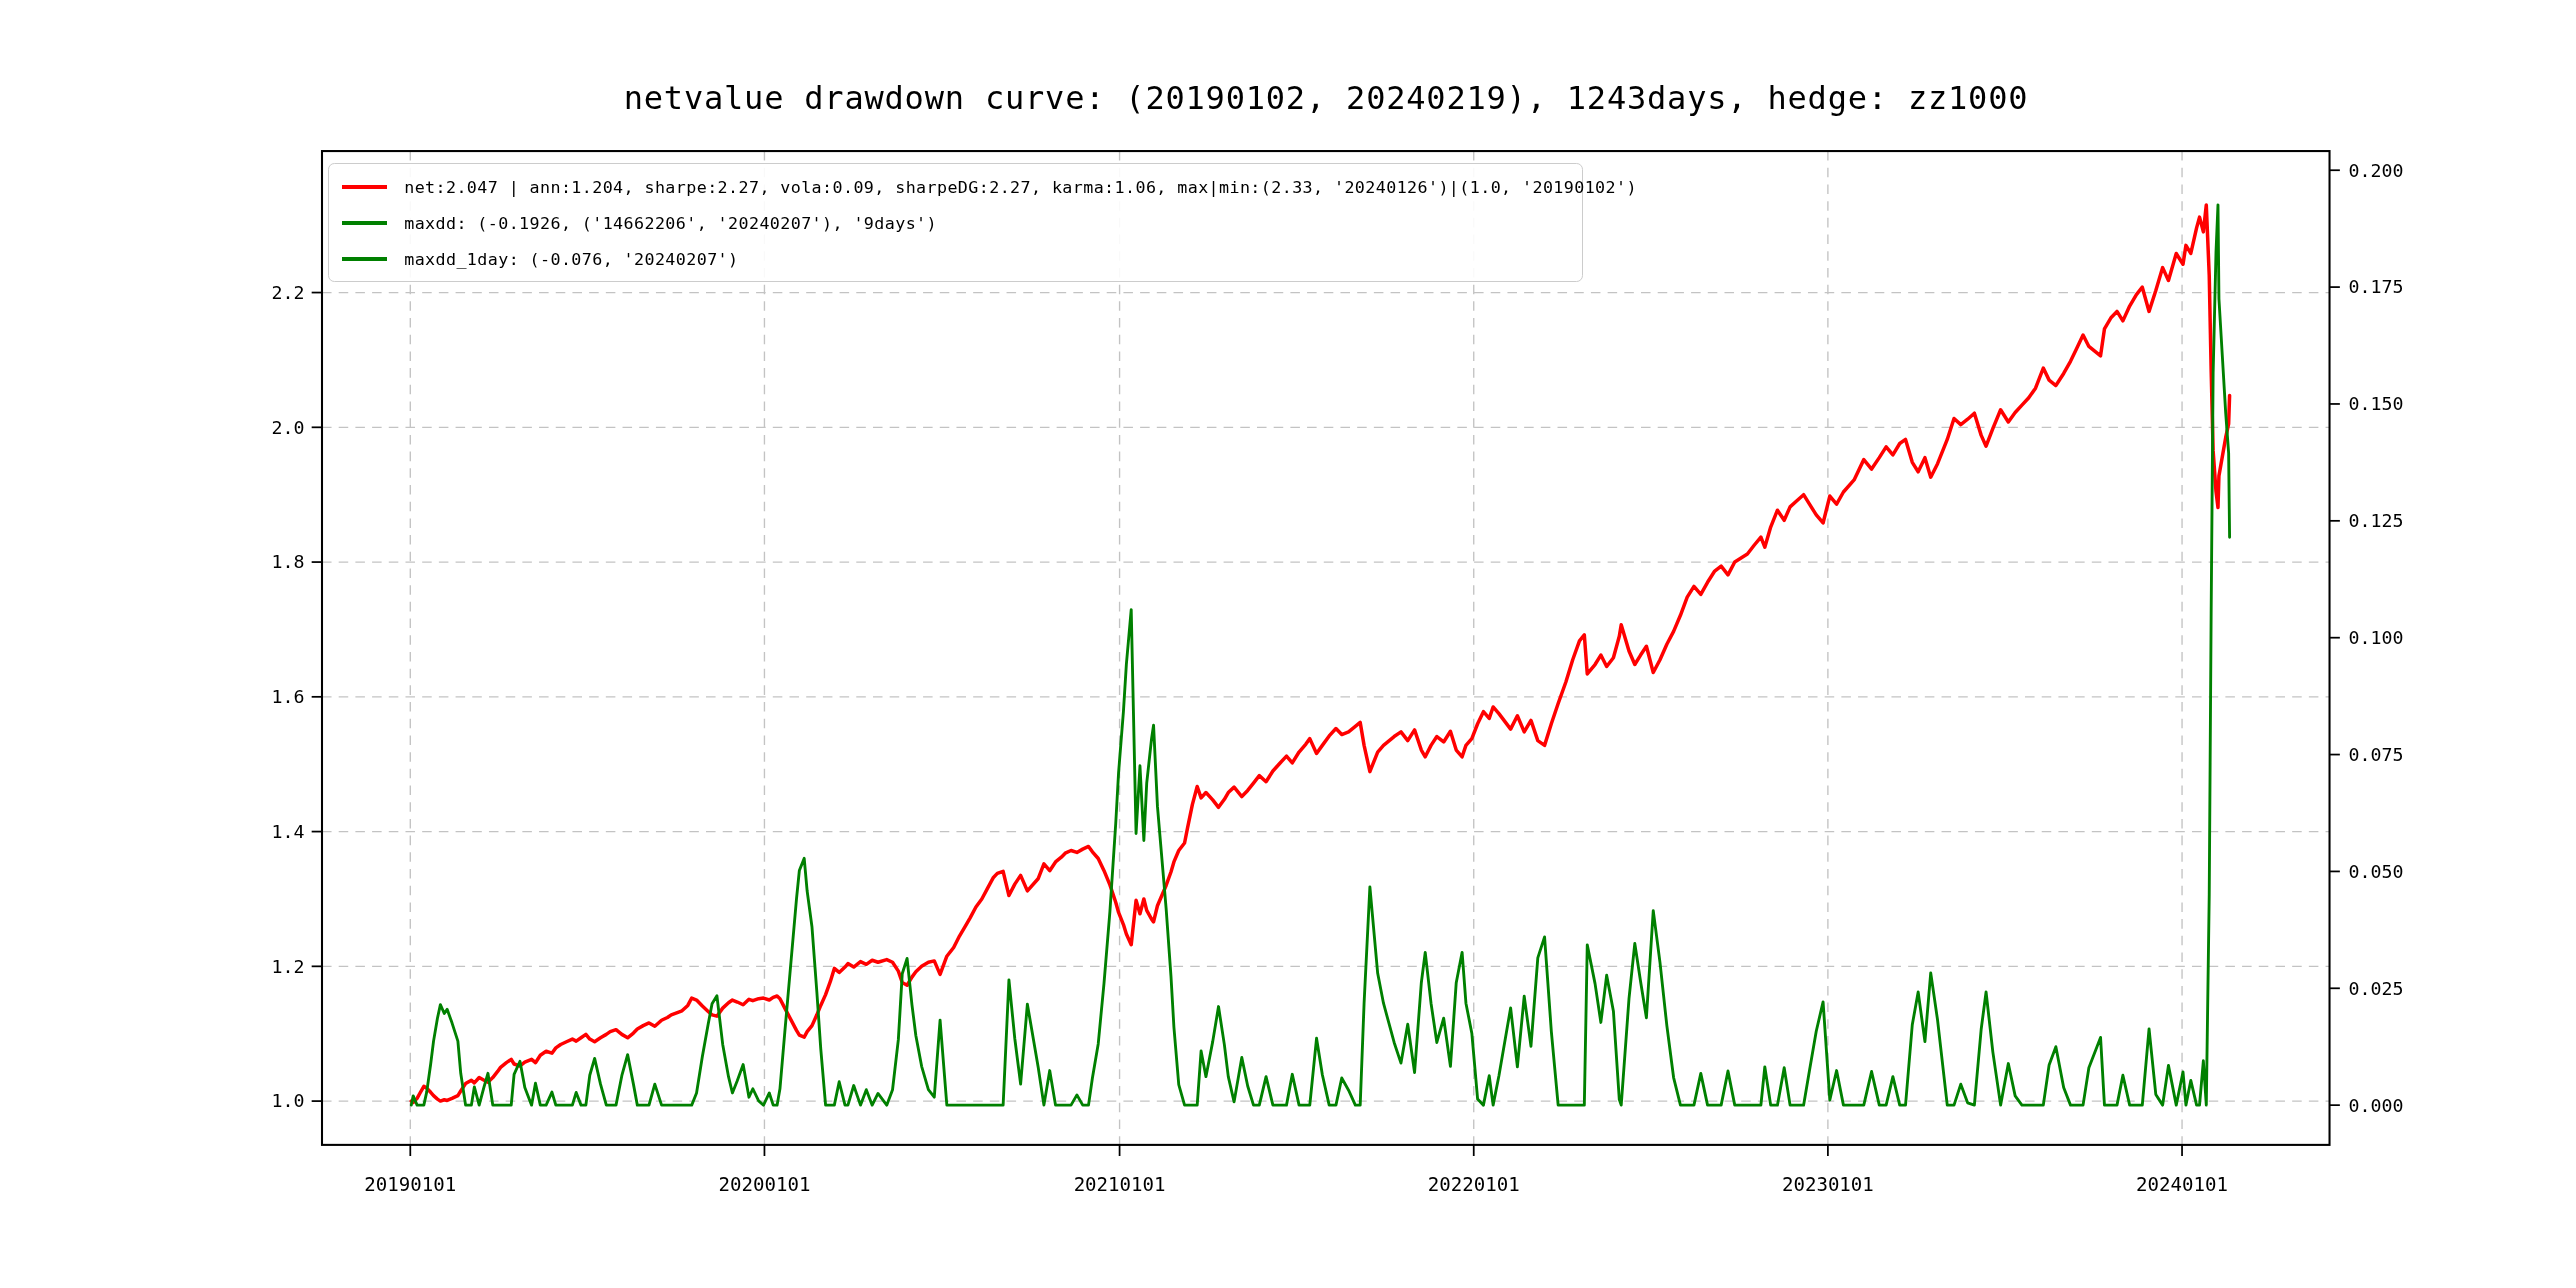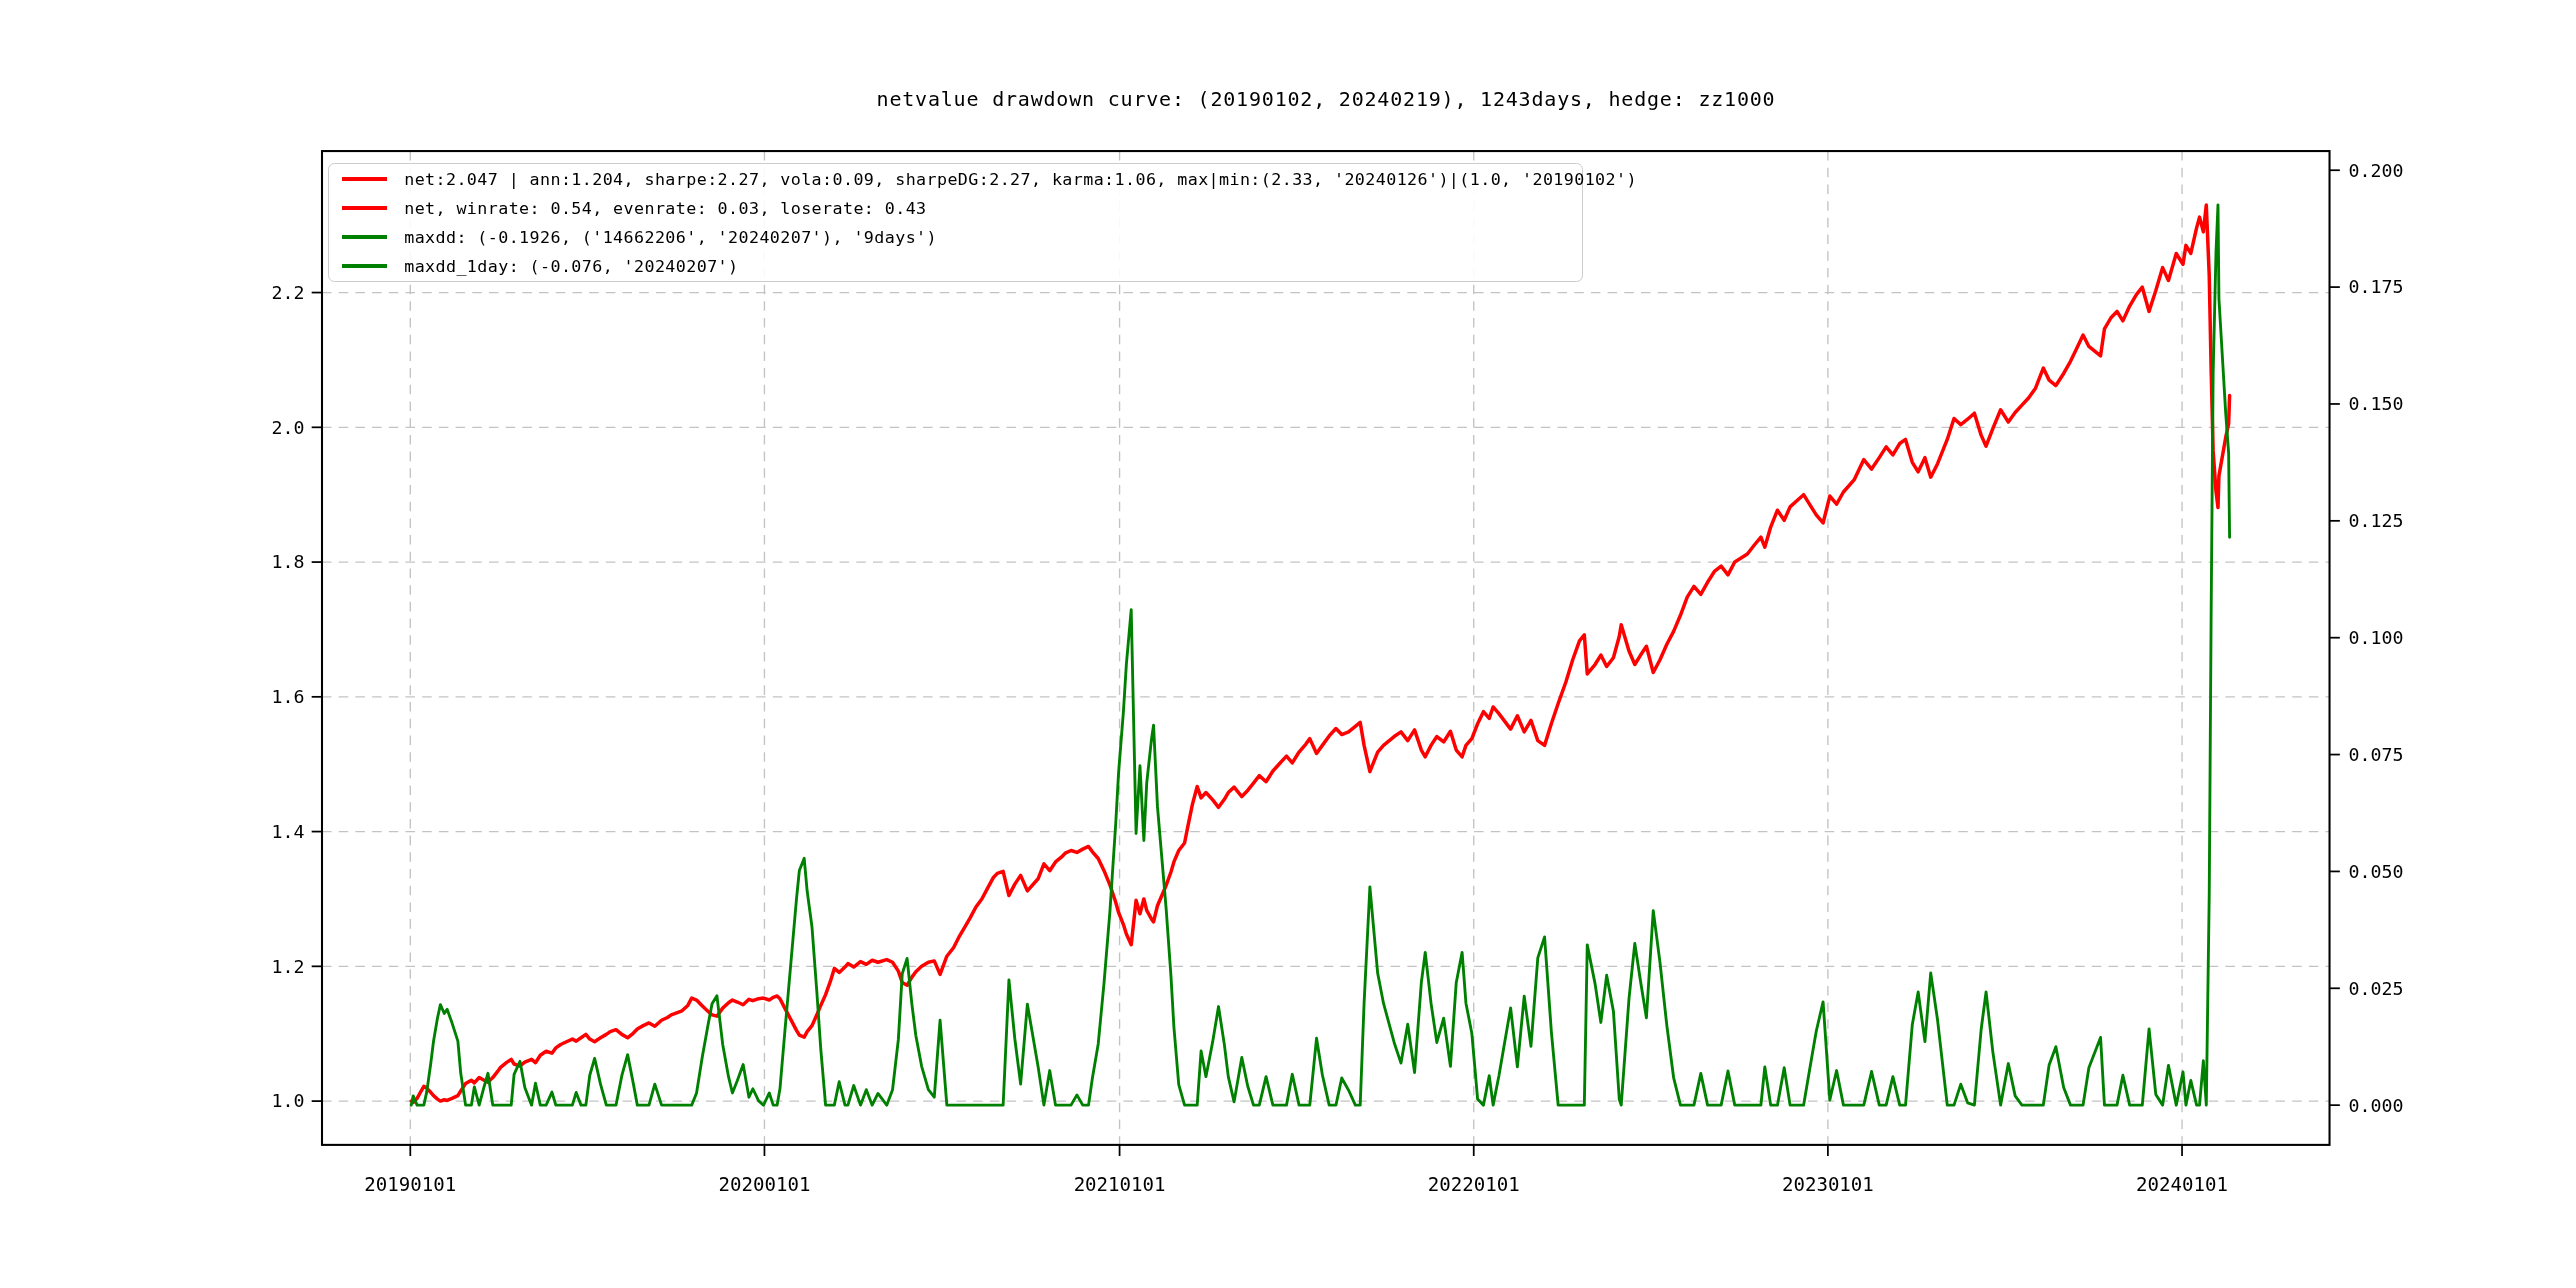--- a/index.html
+++ b/index.html
@@ -7,22 +7,22 @@
        font-family:"DejaVu Sans Mono","Liberation Mono",monospace;}
   .stage{position:relative;width:2576px;height:1288px;background:#ffffff;}
   svg{position:absolute;left:0;top:0;}
   .legend{position:absolute;left:328px;top:163px;width:1255px;height:119px;
           background:rgba(255,255,255,0.9);border:1.6px solid #cccccc;border-radius:6.4px;
           box-sizing:border-box;display:flex;flex-direction:column;justify-content:center;
           padding:4.8px 0 4.8px 12.7px;gap:8px;}
   .legend-row{display:flex;align-items:center;height:28px;}
   .swatch{display:inline-block;width:45px;height:4px;margin-right:17.5px;flex:0 0 auto;}
   .legend-label{font-size:16.7px;color:#000000;white-space:pre;letter-spacing:0.4px;}
-  .chart-title{position:absolute;left:322px;top:87px;width:2008px;text-align:center;
-               font-size:20px;color:#000000;letter-spacing:0.8px;}
+  .chart-title{position:absolute;left:322px;top:79px;width:2008px;text-align:center;
+               font-size:32px;color:#000000;letter-spacing:0.8px;}
 </style>
 </head>
 <body>
 
 <div class="stage">
   <svg id="plot" width="2576" height="1288" viewBox="0 0 3240 1620">
       <line x1="516.0560657322378" x2="516.0560657322378" y1="190" y2="1440" stroke="#c3c3c3" stroke-width="1.7" stroke-dasharray="12,9"></line>
       <line x1="961.5007249879169" x2="961.5007249879169" y1="190" y2="1440" stroke="#c3c3c3" stroke-width="1.7" stroke-dasharray="12,9"></line>
       <line x1="1408.165780570324" x2="1408.165780570324" y1="190" y2="1440" stroke="#c3c3c3" stroke-width="1.7" stroke-dasharray="12,9"></line>
       <line x1="1853.610439826003" x2="1853.610439826003" y1="190" y2="1440" stroke="#c3c3c3" stroke-width="1.7" stroke-dasharray="12,9"></line>
@@ -83,24 +83,20 @@
       <line stroke="#000" stroke-width="2.2" x1="2744.499758337361" x2="2744.499758337361" y1="1440" y2="1454"></line>
       <text fill="#000" font-family="&quot;DejaVu Sans Mono&quot;,&quot;Liberation Mono&quot;,monospace" x="2744.499758337361" y="1498" text-anchor="middle" font-size="24">20240101</text>
     </svg>
   <div class="chart-title">netvalue drawdown curve: (20190102, 20240219), 1243days, hedge: zz1000</div>
   <div class="legend">
     <div class="legend-row">
       <span class="swatch" style="background: rgb(255, 0, 0);"></span>
       <span class="legend-label">net:2.047 | ann:1.204, sharpe:2.27, vola:0.09, sharpeDG:2.27, karma:1.06, max|min:(2.33, '20240126')|(1.0, '20190102')</span>
     </div>
     <div class="legend-row">
-      <span class="swatch" style="background: rgb(255, 0, 0);"></span>
-      <span class="legend-label">net, winrate: 0.54, evenrate: 0.03, loserate: 0.43</span>
-    </div>
-    <div class="legend-row">
       <span class="swatch" style="background: rgb(0, 128, 0);"></span>
       <span class="legend-label">maxdd: (-0.1926, ('14662206', '20240207'), '9days')</span>
     </div>
     <div class="legend-row">
       <span class="swatch" style="background: rgb(0, 128, 0);"></span>
       <span class="legend-label">maxdd_1day: (-0.076, '20240207')</span>
     </div>
   </div>
 </div>
 

